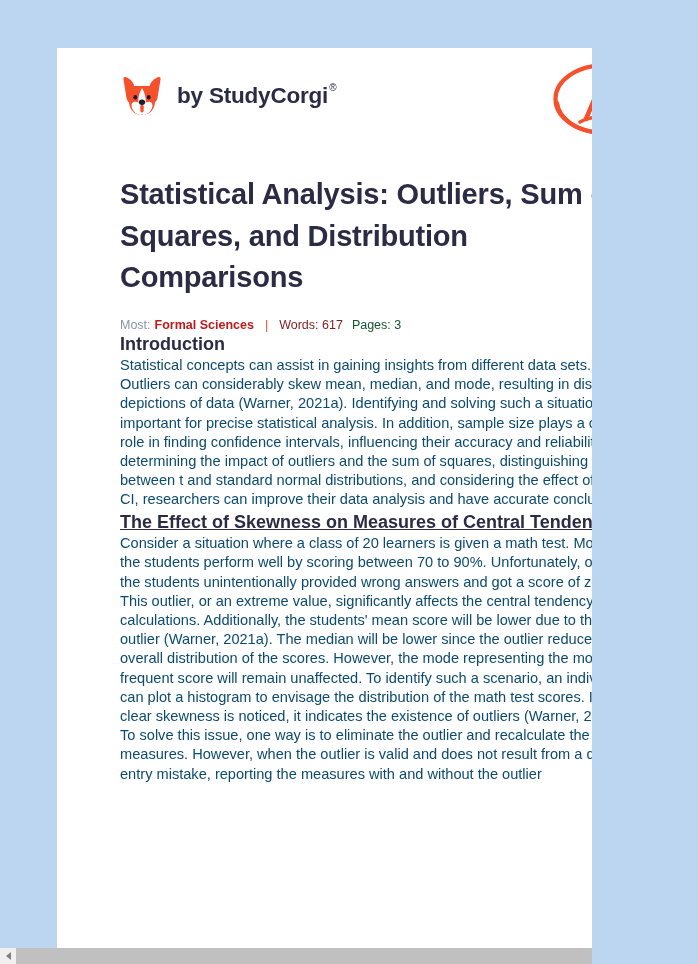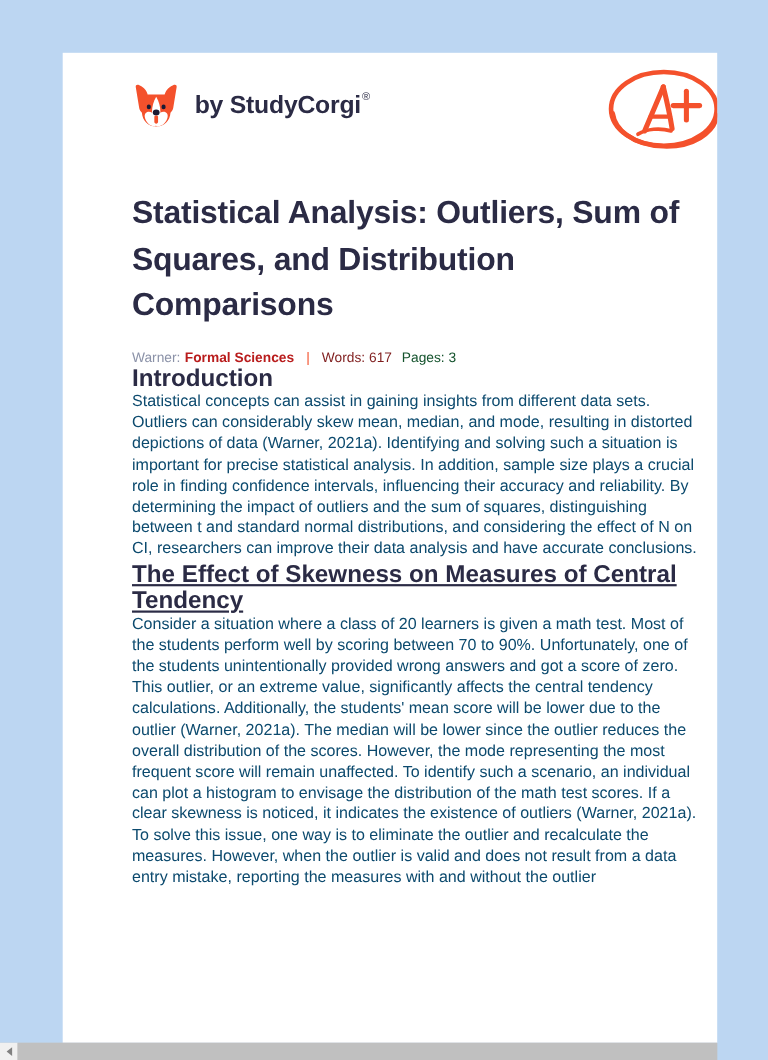--- a/index.html
+++ b/index.html
@@ -11,24 +11,25 @@
     width: 698px;
     height: 964px;
     overflow: hidden;
     background: #bcd6f2;
     font-family: "Liberation Sans", sans-serif;
     -webkit-font-smoothing: antialiased;
   }
 
   #viewport {
     position: relative;
-    width: 652px;
+    width: 554px;
     height: 964px;
     background: #bcd6f2;
     overflow: hidden;
+    padding-left: 38px;
   }
 
   
   #paper {
     position: absolute;
     left: 57px;
     top: 48px;
     width: 627px;
     height: 900px;
     background: #ffffff;
@@ -121,21 +122,21 @@
     color: #f4512c;
     margin: 0 11px;
     font-weight: normal;
   }
   .meta-words { color: #7f1d1d; margin-right: 9px; }
   .meta-pages { color: #14532d; }
 
   h2.section-head {
     margin: 0;
     padding: 0;
-    font-size: 22px;
+    font-size: 18px;
     line-height: 24.5px;
     font-weight: bold;
     color: #2b2b45;
   }
 
   .h-intro { margin-top: 30px; }
   .h-skew  { margin-top: 0px; text-decoration: underline; }
 
   p.body-text {
     margin: 0;
@@ -226,21 +227,21 @@
           <path d="M62 37 L86 37" fill="none" stroke="#f4512c" stroke-width="4.6" stroke-linecap="round"></path>
         </svg>
       </div>
     </div>
 
     <div class="article">
 
       <h1 class="essay-title">Statistical Analysis: Outliers, Sum of Squares, and Distribution Comparisons</h1>
 
       <div class="meta-row">
-        <span class="meta-label">Warner:</span>
+        <span class="meta-label">Most:</span>
         <span class="meta-topic">Formal Sciences</span>
         <span class="meta-sep">|</span>
         <span class="meta-words">Words: 617</span>
         <span class="meta-pages">Pages: 3</span>
       </div>
 
       <h2 class="section-head h-intro">Introduction</h2>
       <p class="body-text p-first">Statistical concepts can assist in gaining insights from different data sets. Outliers can considerably skew mean, median, and mode, resulting in distorted depictions of data (Warner, 2021a). Identifying and solving such a situation is important for precise statistical analysis. In addition, sample size plays a crucial role in finding confidence intervals, influencing their accuracy and reliability. By determining the impact of outliers and the sum of squares, distinguishing between t and standard normal distributions, and considering the effect of N on CI, researchers can improve their data analysis and have accurate conclusions.</p>
 
       <h2 class="section-head h-skew">The Effect of Skewness on Measures of Central Tendency</h2>

